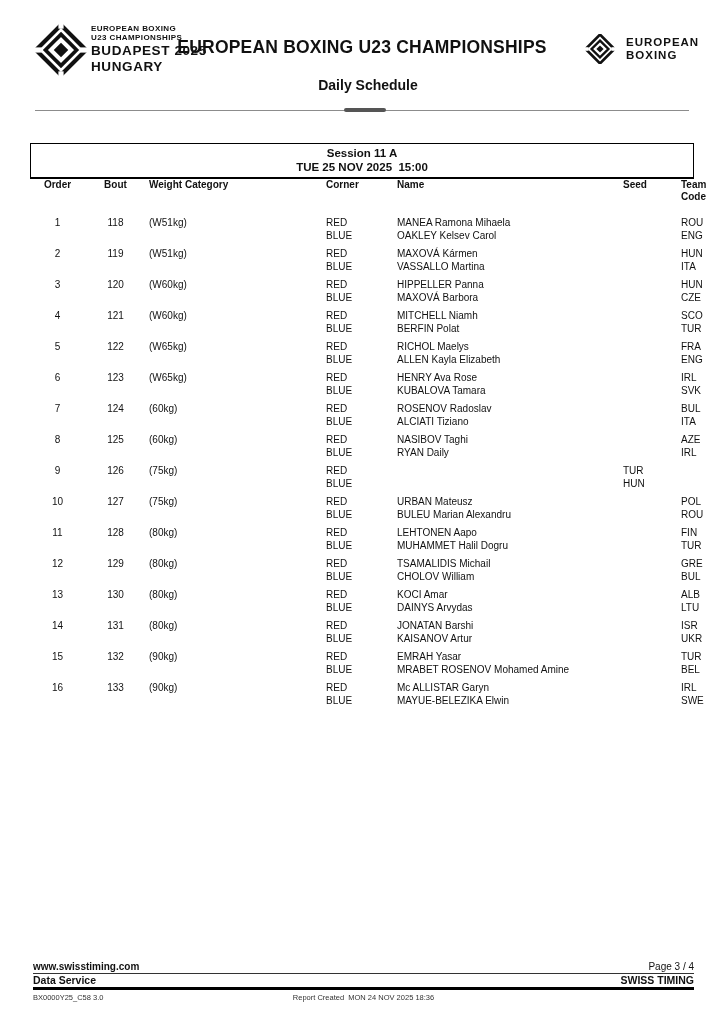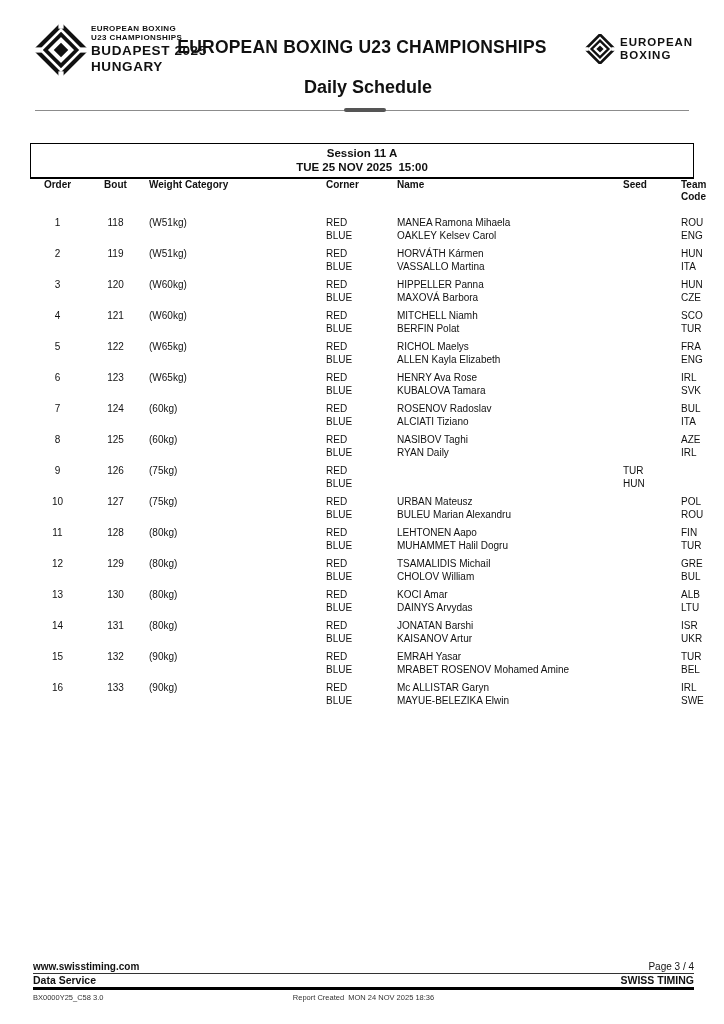--- a/index.html
+++ b/index.html
@@ -15,23 +15,23 @@
 
   
   .logo-left{position:absolute;left:35px;top:24px;display:flex;align-items:flex-start;}
   .gem-icon{display:block;}
   .logo-left-text{margin-left:4px;line-height:1;}
   .ll-small{font-size:8px;font-weight:bold;letter-spacing:.4px;line-height:9px;}
   .ll-big{font-size:13.5px;font-weight:bold;letter-spacing:.6px;line-height:15px;margin-top:1px;}
   .page-title{position:absolute;left:0;right:0;top:37px;text-align:center;
     font-size:17.5px;font-weight:bold;letter-spacing:.2px;}
   .page-subtitle{position:absolute;left:12px;right:0;top:77px;text-align:center;
-    font-size:18px;font-weight:bold;}
+    font-size:14px;font-weight:bold;}
   .logo-right{position:absolute;left:585px;top:34px;display:flex;align-items:center;}
-  .logo-right-text{margin-left:5px;font-size:11.5px;font-weight:bold;letter-spacing:1px;line-height:13px;}
+  .logo-right-text{margin-left:11px;font-size:11.5px;font-weight:bold;letter-spacing:1px;line-height:13px;}
 
   .top-rule{position:absolute;left:35px;right:35px;top:110px;height:1px;background:#8c8c8c;}
   .top-rule-dark{position:absolute;left:344px;top:108px;width:42px;height:4px;background:#555;border-radius:2px;}
 
   
   .session-box{position:absolute;left:30px;top:143px;width:664px;box-sizing:border-box;
     border:1px solid #000;border-bottom:2px solid #000;
     text-align:center;padding:2px 0 3px 0;}
   .session-line{font-size:11.5px;font-weight:bold;line-height:14px;white-space:pre;}
 
@@ -145,21 +145,21 @@
 
     <div class="grid-row bout-row">
       <div class="c-order cell-line">2</div>
       <div class="c-bout cell-line">119</div>
       <div class="c-weight cell-line">(W51kg)</div>
       <div>
         <div class="cell-line">RED</div>
         <div class="cell-line">BLUE</div>
       </div>
       <div>
-        <div class="cell-line">HORVÁTH Kármen</div>
+        <div class="cell-line">MAXOVÁ Kármen</div>
         <div class="cell-line">VASSALLO Martina</div>
       </div>
       <div></div>
       <div>
         <div class="cell-line">HUN</div>
         <div class="cell-line">ITA</div>
       </div>
     </div>
 
     <div class="grid-row bout-row">

